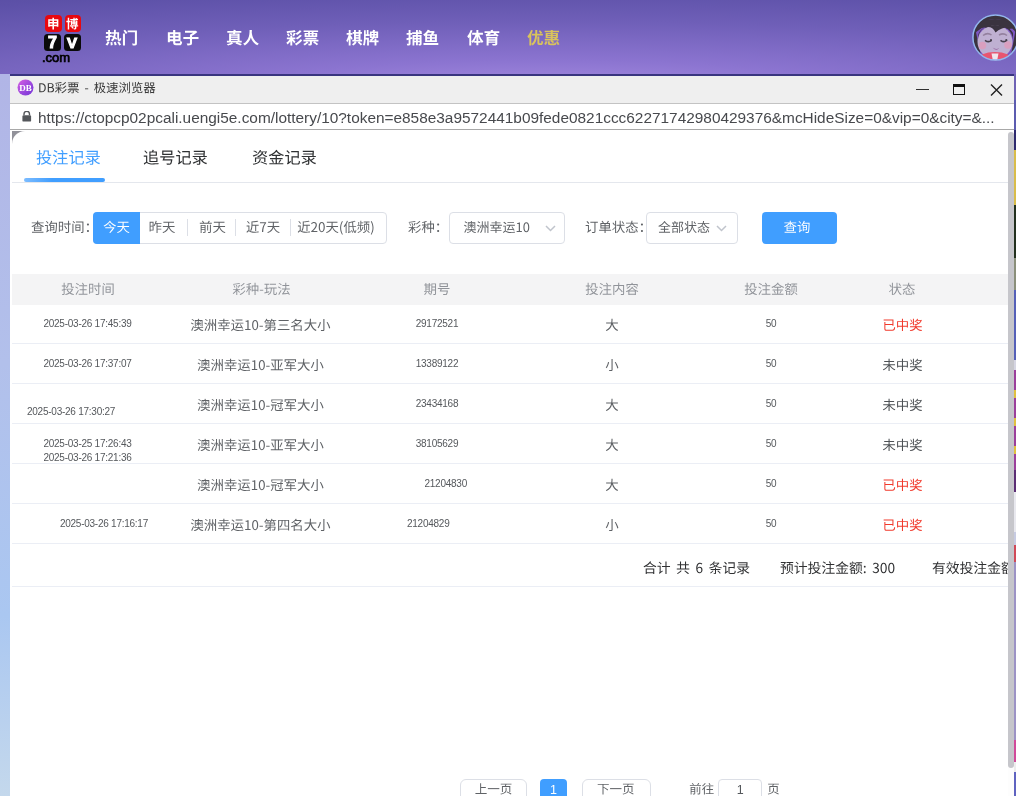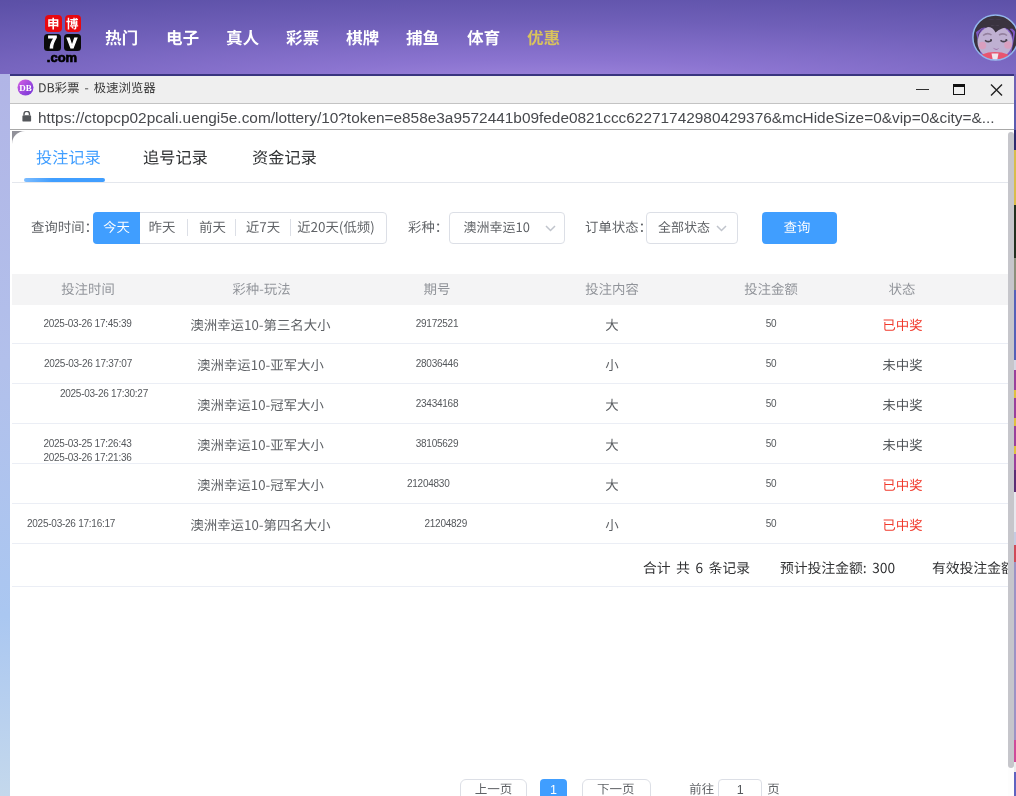--- a/index.html
+++ b/index.html
@@ -30,21 +30,21 @@
 .txt{position:absolute;left:0;top:0;pointer-events:none}
 </style></head><body>
 <div class="abs nav"></div>
 <div class="abs lstrip"></div>
 <div class="abs" style="left:45px;top:15px;width:16.5px;height:17px;border-radius:4px;background:#e8080f"></div>
 <div class="abs" style="left:64.5px;top:15px;width:16.5px;height:17px;border-radius:4px;background:#e8080f"></div>
 <div class="abs" style="left:44px;top:34px;width:17px;height:17px;border-radius:3.5px;background:#0a0a0a"></div>
 <div class="abs" style="left:63.5px;top:34px;width:17px;height:17px;border-radius:3.5px;background:#0a0a0a"></div>
 <div class="abs" style="left:44px;top:33.5px;width:17px;height:17px;font-weight:bold;font-size:16px;color:#fff;text-align:center;line-height:17px;-webkit-text-stroke:1.1px #fff">7</div>
 <div class="abs" style="left:63.5px;top:33.5px;width:17px;height:17px;font-weight:bold;font-size:15px;color:#fff;text-align:center;line-height:17px;-webkit-text-stroke:1.1px #fff">V</div>
-<div class="abs" style="left:42px;top:49.5px;width:40px;font-weight:bold;font-size:13px;color:#000;text-align:center;-webkit-text-stroke:.7px #000">.com</div>
+<div class="abs" style="left:42px;top:49.5px;width:40px;font-weight:normal;font-size:13px;color:#000;text-align:left;-webkit-text-stroke:.7px #000">.com</div>
 <svg class="abs" style="left:972px;top:14px" width="47" height="47" viewBox="0 0 47 47">
 <defs>
       <clipPath id="avc">
         <circle cx="23.5" cy="23.5" r="22.8"></circle>
       </clipPath>
     </defs>
 <g clip-path="url(#avc)">
 <rect x="0" y="0" width="47" height="47" fill="#7d56c2"></rect>
 <circle cx="9" cy="7" r="6.5" fill="#3a333f"></circle>
 <circle cx="37" cy="8" r="7" fill="#3a333f"></circle>
@@ -119,34 +119,34 @@
 <div class="abs rline" style="top:342.5px"></div>
 <div class="abs rline" style="top:382.5px"></div>
 <div class="abs rline" style="top:422.5px"></div>
 <div class="abs rline" style="top:462.5px"></div>
 <div class="abs rline" style="top:502.5px"></div>
 <div class="abs rline" style="top:542.5px"></div>
 <div class="abs rline" style="top:586px"></div>
 <div class="num" style="left:27px;top:318.3px;width:121px;text-align:center">2025-03-26 17:45:39</div>
 <div class="num" style="left:407px;top:318.3px;width:60px;text-align:center">29172521</div>
 <div class="num" style="left:741px;top:318.3px;width:60px;text-align:center">50</div>
-<div class="num" style="left:11px;top:358.3px;width:121px;text-align:right">2025-03-26 17:37:07</div>
-<div class="num" style="left:407px;top:358.3px;width:60px;text-align:center">28036446</div>
+<div class="num" style="left:27px;top:358.3px;width:121px;text-align:center">2025-03-26 17:37:07</div>
+<div class="num" style="left:407px;top:358.3px;width:60px;text-align:center">13389122</div>
 <div class="num" style="left:741px;top:358.3px;width:60px;text-align:center">50</div>
-<div class="num" style="left:27px;top:388px;width:121px;text-align:right">2025-03-26 17:30:27</div>
+<div class="num" style="left:27px;top:406px;width:121px;text-align:left">2025-03-26 17:30:27</div>
 <div class="num" style="left:407px;top:398.3px;width:60px;text-align:center">23434168</div>
 <div class="num" style="left:741px;top:398.3px;width:60px;text-align:center">50</div>
 <div class="num" style="left:27px;top:438.3px;width:121px;text-align:center">2025-03-25 17:26:43</div>
 <div class="num" style="left:407px;top:438.3px;width:60px;text-align:center">38105629</div>
 <div class="num" style="left:741px;top:438.3px;width:60px;text-align:center">50</div>
 <div class="num" style="left:27px;top:452px;width:121px;text-align:center">2025-03-26 17:21:36</div>
-<div class="num" style="left:407px;top:478.3px;width:60px;text-align:left">21204830</div>
+<div class="num" style="left:407px;top:478.3px;width:60px;text-align:right">21204830</div>
 <div class="num" style="left:741px;top:478.3px;width:60px;text-align:center">50</div>
-<div class="num" style="left:27px;top:518.3px;width:121px;text-align:left">2025-03-26 17:16:17</div>
-<div class="num" style="left:407px;top:518.3px;width:60px;text-align:right">21204829</div>
+<div class="num" style="left:27px;top:518.3px;width:121px;text-align:right">2025-03-26 17:16:17</div>
+<div class="num" style="left:407px;top:518.3px;width:60px;text-align:left">21204829</div>
 <div class="num" style="left:741px;top:518.3px;width:60px;text-align:center">50</div>
 <div class="abs pbox" style="left:459.5px;width:67px"></div>
 <div class="abs" style="left:540px;top:779px;width:26.5px;height:30px;border-radius:4px;background:#409eff"></div>
 <div class="num" style="left:540px;top:783px;width:26.5px;text-align:center;color:#fff;font-size:12.5px">1</div>
 <div class="abs pbox" style="left:582px;width:68.5px"></div>
 <div class="abs pbox" style="left:718px;width:44px;border-radius:4px"></div>
 <div class="num" style="left:718px;top:783px;width:44px;text-align:center;font-size:12.5px">1</div>
 <svg class="txt" width="1016" height="796" viewBox="0 0 1016 796">
     <defs>
       <path id="g0028" d="M239 196 295 171C209 29 168 -141 168 -311C168 -480 209 -649 295 -792L239 -818C147 -668 92 -507 92 -311C92 -114 147 47 239 196Z"></path>

